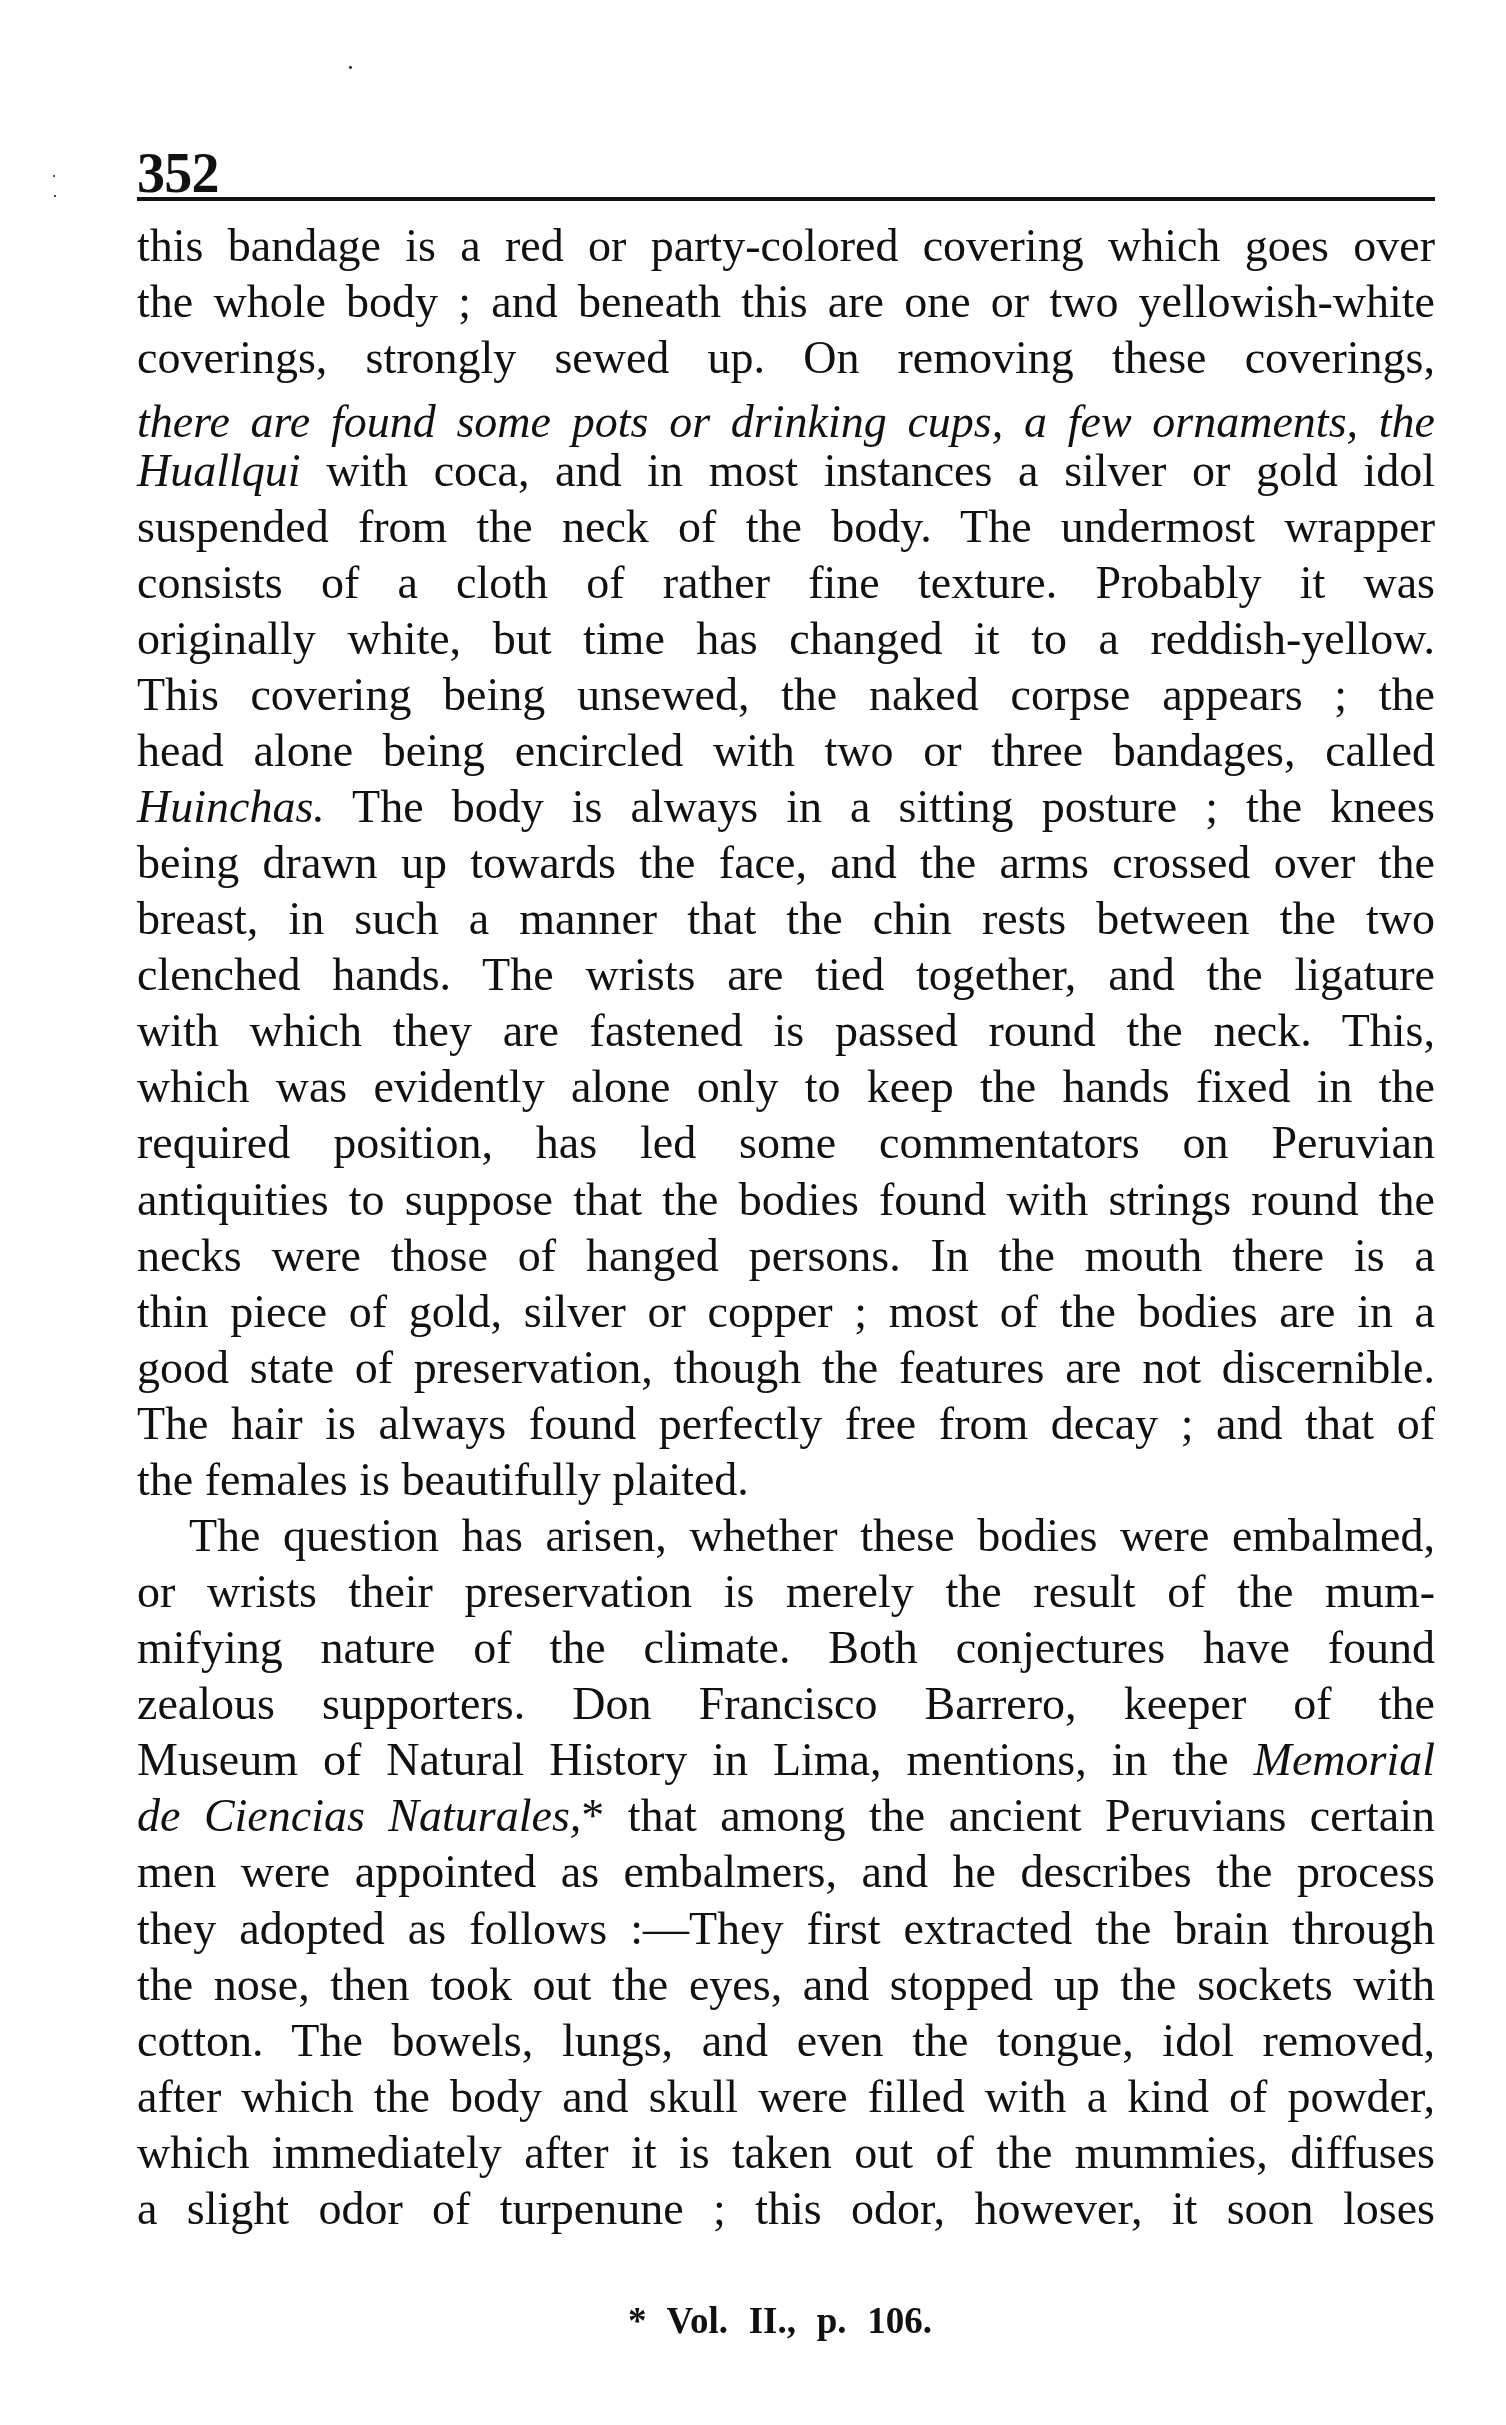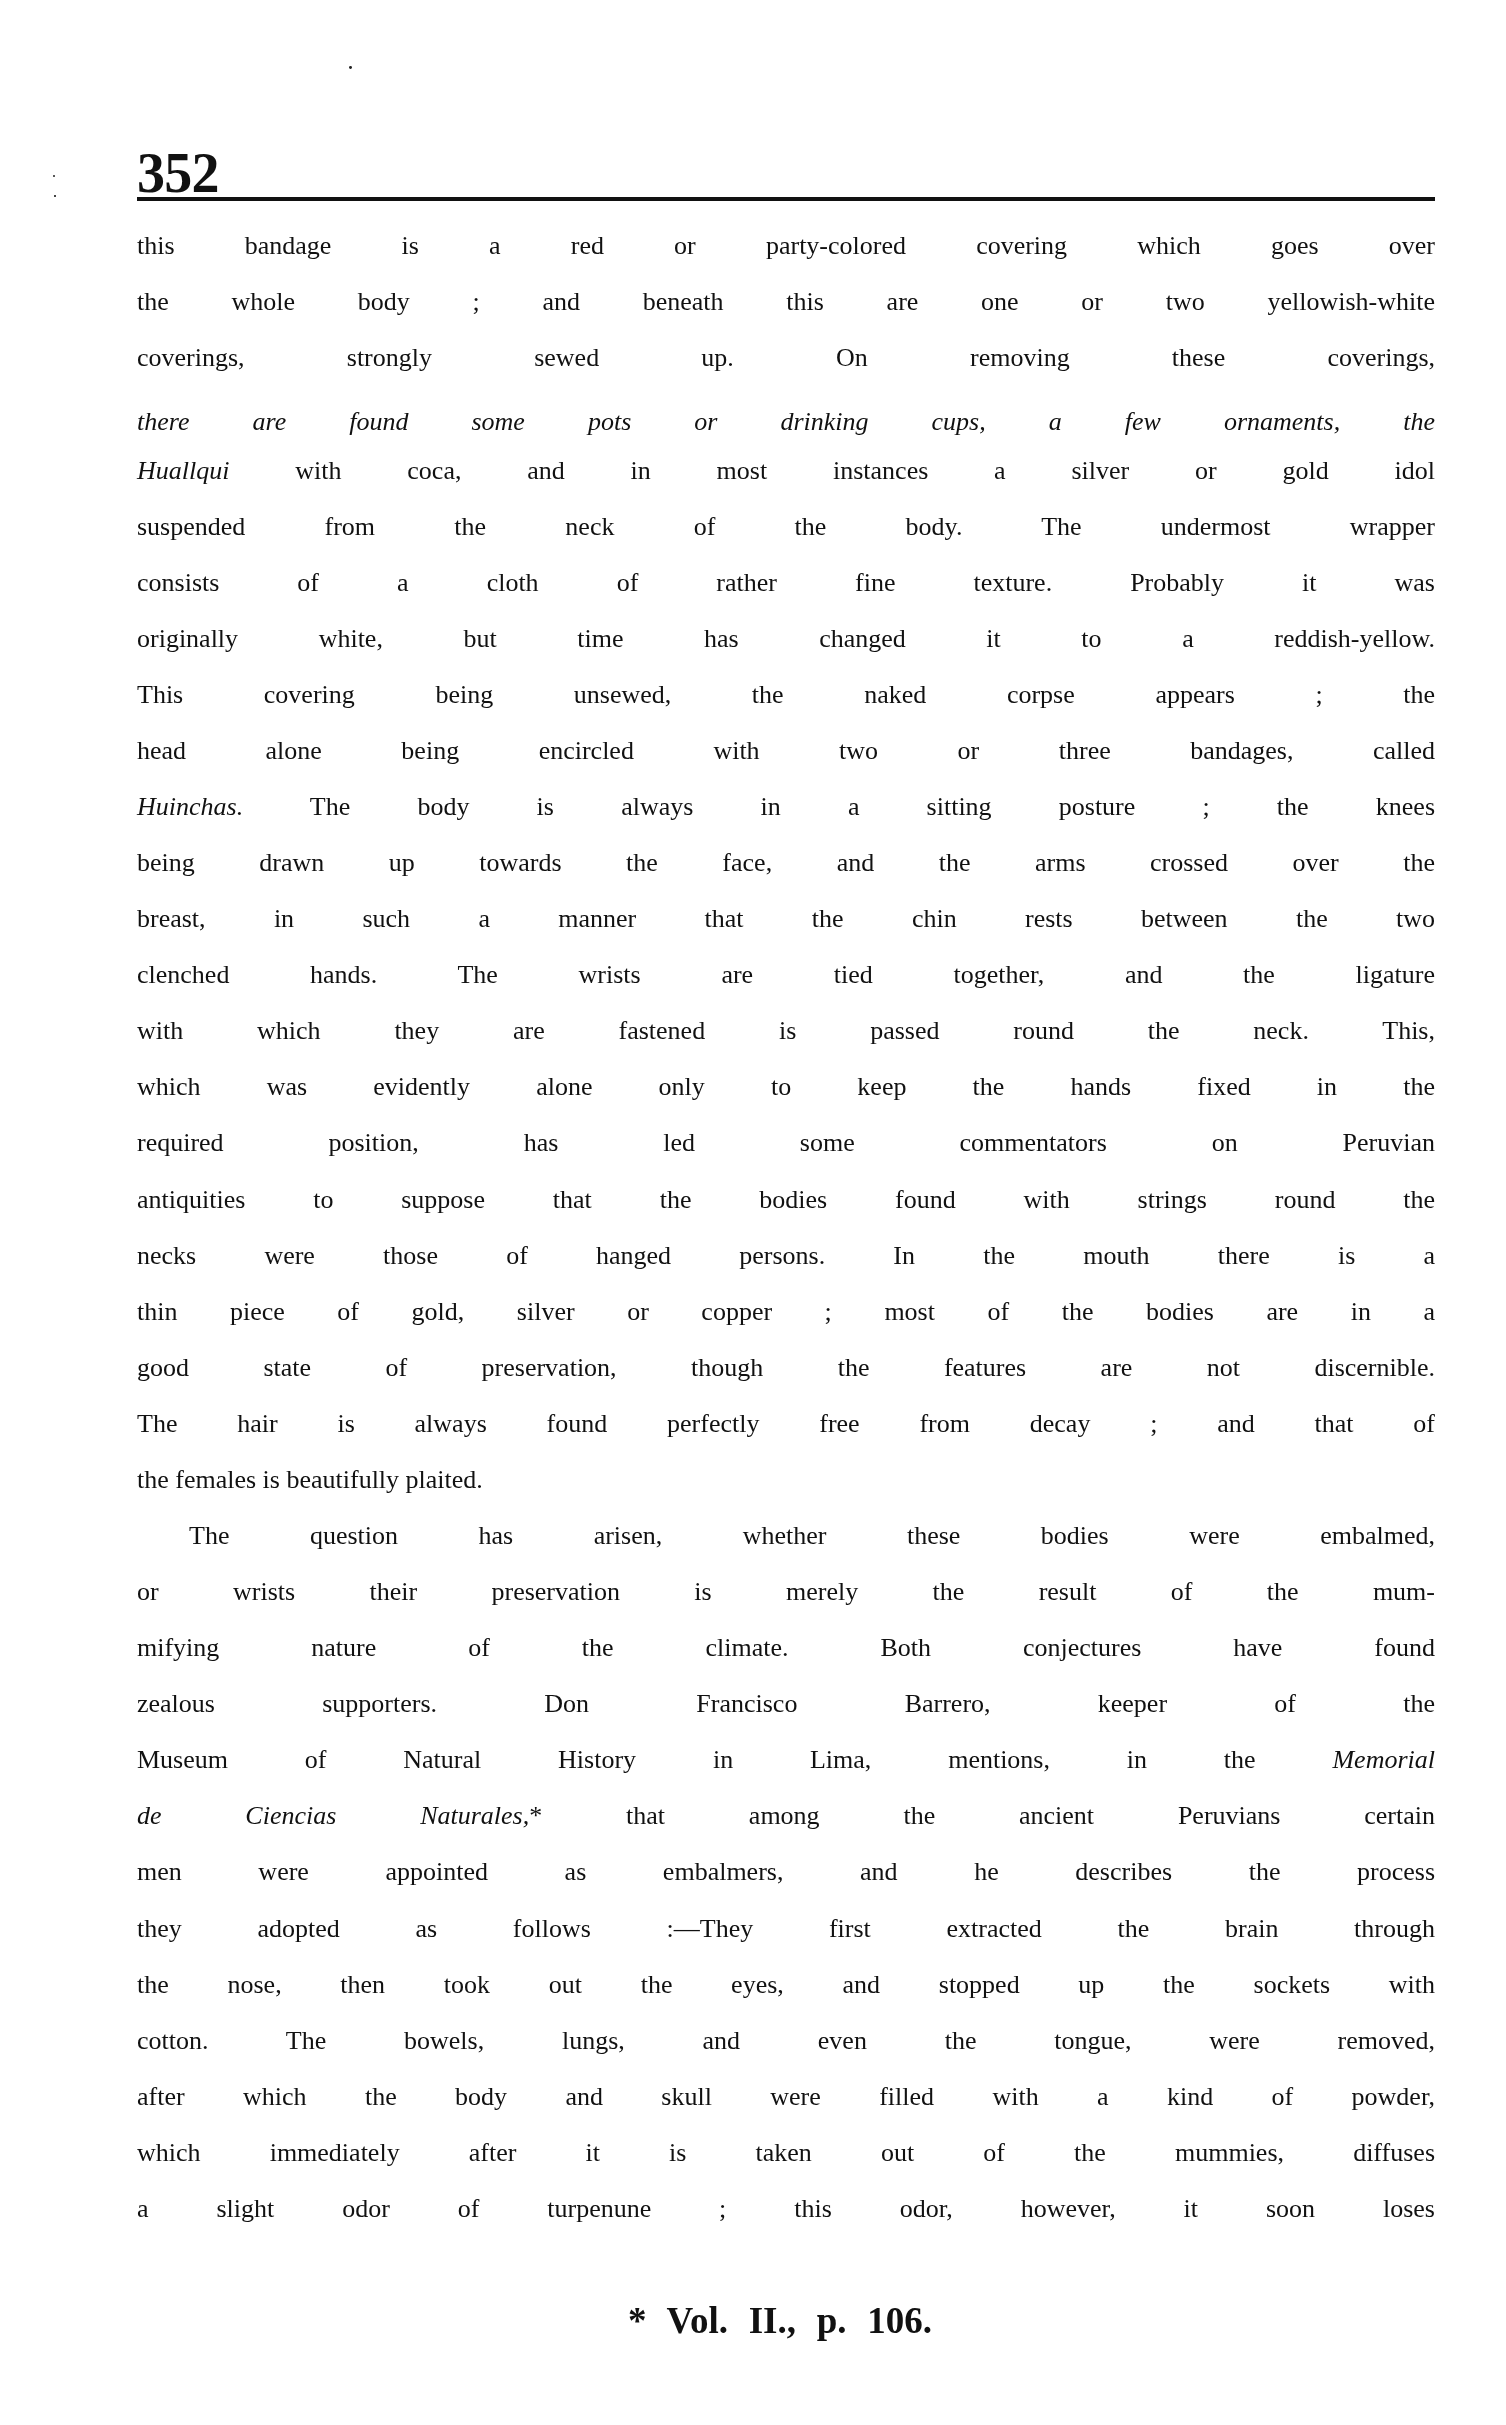--- a/index.html
+++ b/index.html
@@ -2,21 +2,21 @@
 <html style="font-size:11.8px"><head>
 <meta charset="utf-8">
 <style>
   html, body { margin: 0; padding: 0; background: #ffffff; }
   body { width: 1506px; height: 2426px; position: relative; overflow: hidden; }
   .page { position: absolute; left: 0; top: 0; width: 1506px; height: 2426px; background: #ffffff; color: #111111; font-family: "Liberation Serif", "DejaVu Serif", serif; }
   .speck { position: absolute; background: #222; border-radius: 50%; }
   .page-number { position: absolute; left: 137px; top: 145px; font-size: 56px; font-weight: bold; line-height: 1; letter-spacing: -0.7px; }
   .running-head { position: absolute; left: 565px; width: 419px; top: 136px; font-size: 37px; font-weight: bold; line-height: 1; letter-spacing: 0.7px; text-align: justify; text-align-last: justify; white-space: nowrap; }
   .rule { position: absolute; left: 137px; width: 1298px; top: 197px; height: 3.7px; background: #111; }
-  .line { position: absolute; left: 137px; width: 1298px; height: 56px; font-size: 26px; line-height: 56px; white-space: nowrap; text-align: justify; text-align-last: justify; }
+  .line { position: absolute; left: 137px; width: 1298px; height: 56px; font-size: 46px; line-height: 56px; white-space: nowrap; text-align: justify; text-align-last: justify; }
   .line.last { text-align-last: left; }
   .line.indent { left: 189px; width: 1246px; }
   .line i { font-style: italic; }
   .footnote { position: absolute; left: 628px; width: 304px; top: 2299px; font-size: 37px; font-weight: bold; line-height: 44px; white-space: nowrap; text-align: justify; text-align-last: justify; }
 </style>
 </head>
 <body>
 
 <div class="page">
   <div class="speck" style="left:349px;top:66px;width:2.9px;height:2.9px;"></div>
@@ -52,21 +52,21 @@
       <div class="line last" style="top: 1452px;"><span>the females is beautifully plaited.</span></div>
       <div class="line indent" style="top: 1508px;"><span>The question has arisen, whether these bodies were embalmed,</span></div>
       <div class="line" style="top: 1564px;"><span>or wrists their preservation is merely the result of the mum-</span></div>
       <div class="line" style="top: 1620px;"><span>mifying nature of the climate.  Both conjectures have found</span></div>
       <div class="line" style="top: 1676px;"><span>zealous supporters.  Don Francisco Barrero, keeper of the</span></div>
       <div class="line" style="top: 1732px;"><span>Museum of Natural History in Lima, mentions, in the </span><i>Memorial</i></div>
       <div class="line" style="top: 1788px;"><i>de Ciencias Naturales,</i><span>* that among the ancient Peruvians certain</span></div>
       <div class="line" style="top: 1844px;"><span>men were appointed as embalmers, and he describes the process</span></div>
       <div class="line" style="top: 1901px;"><span>they adopted as follows :—They first extracted the brain through</span></div>
       <div class="line" style="top: 1957px;"><span>the nose, then took out the eyes, and stopped up the sockets with</span></div>
-      <div class="line" style="top: 2013px;"><span>cotton.  The bowels, lungs, and even the tongue, were removed,</span></div>
+      <div class="line" style="top: 2013px;"><span>cotton.  The bowels, lungs, and even the tongue, idol removed,</span></div>
       <div class="line" style="top: 2069px;"><span>after which the body and skull were filled with a kind of powder,</span></div>
       <div class="line" style="top: 2125px;"><span>which immediately after it is taken out of the mummies, diffuses</span></div>
       <div class="line" style="top: 2181px;"><span>a slight odor of turpenune ; this odor, however, it soon loses</span></div>
     </div>
 
   <div class="footnote">* Vol. II., p. 106.</div>
 </div>
 
 
 </body></html>

